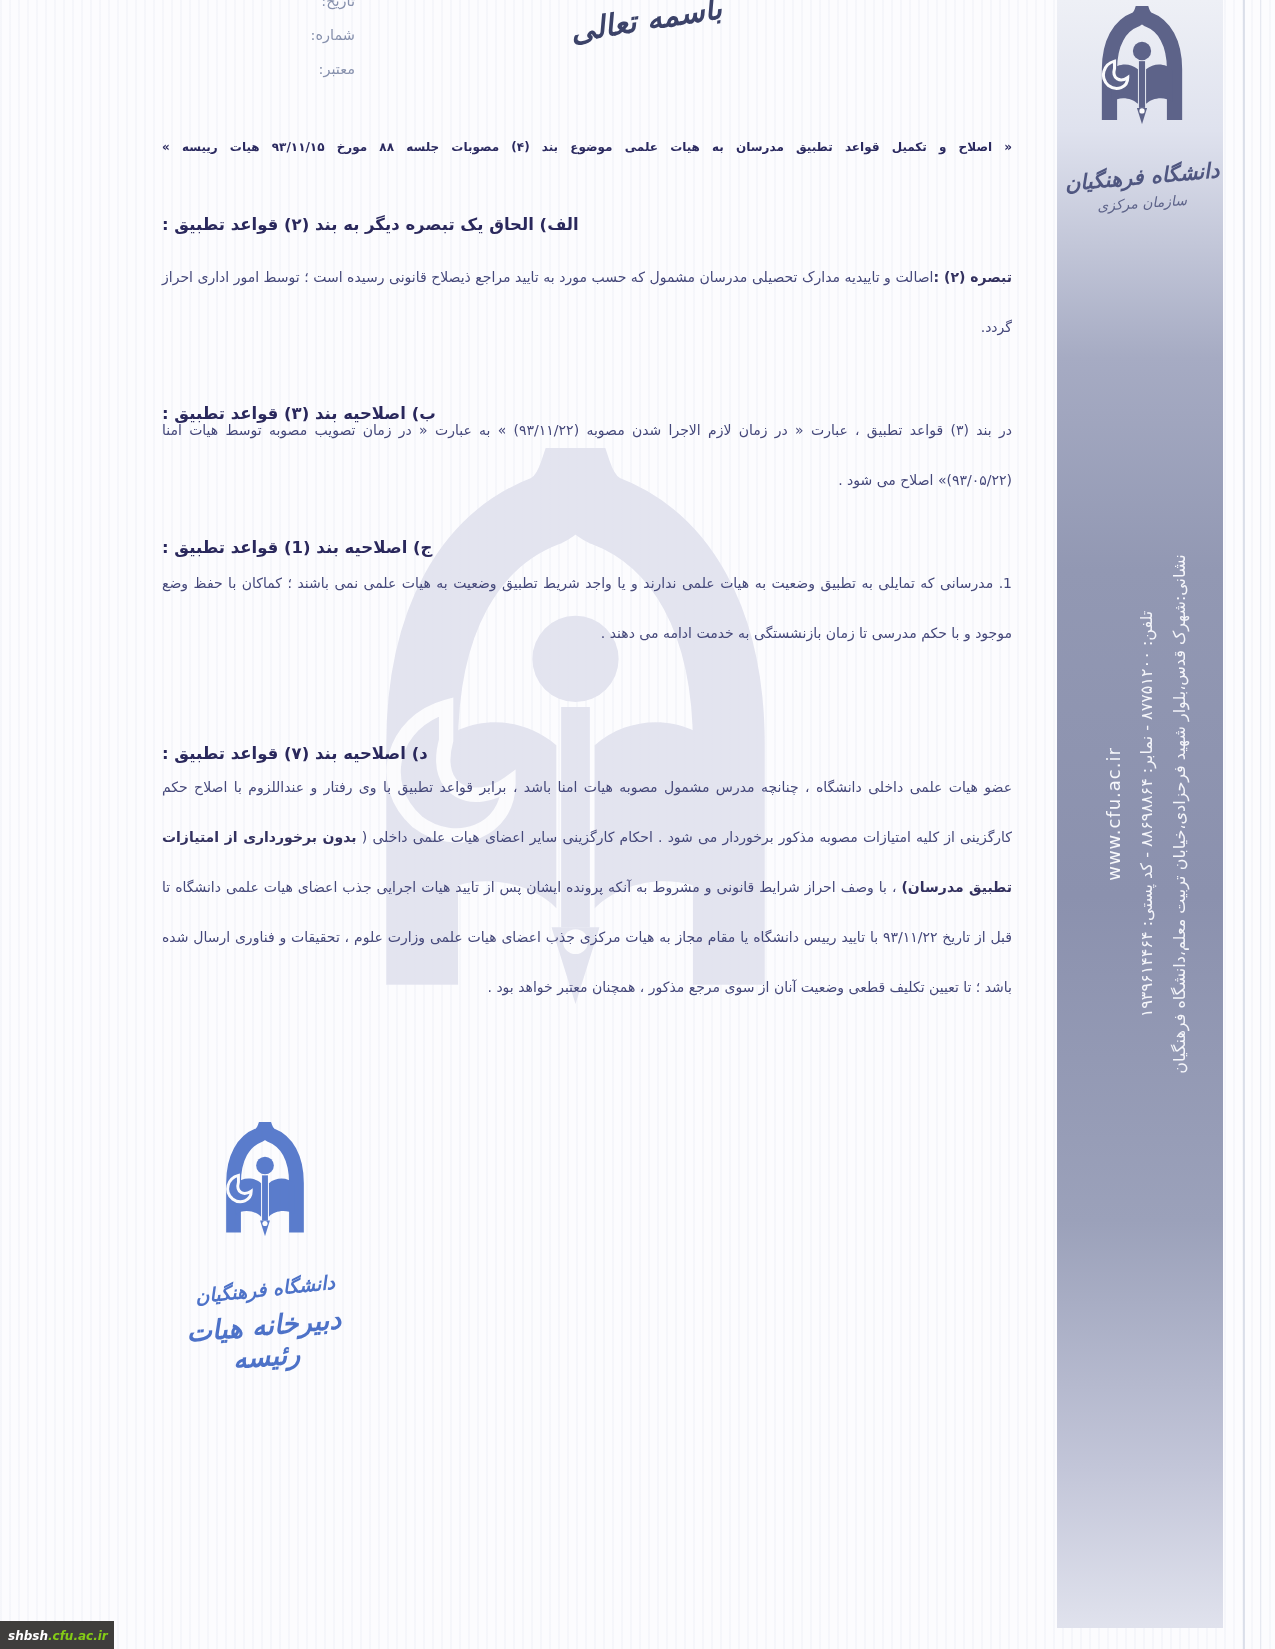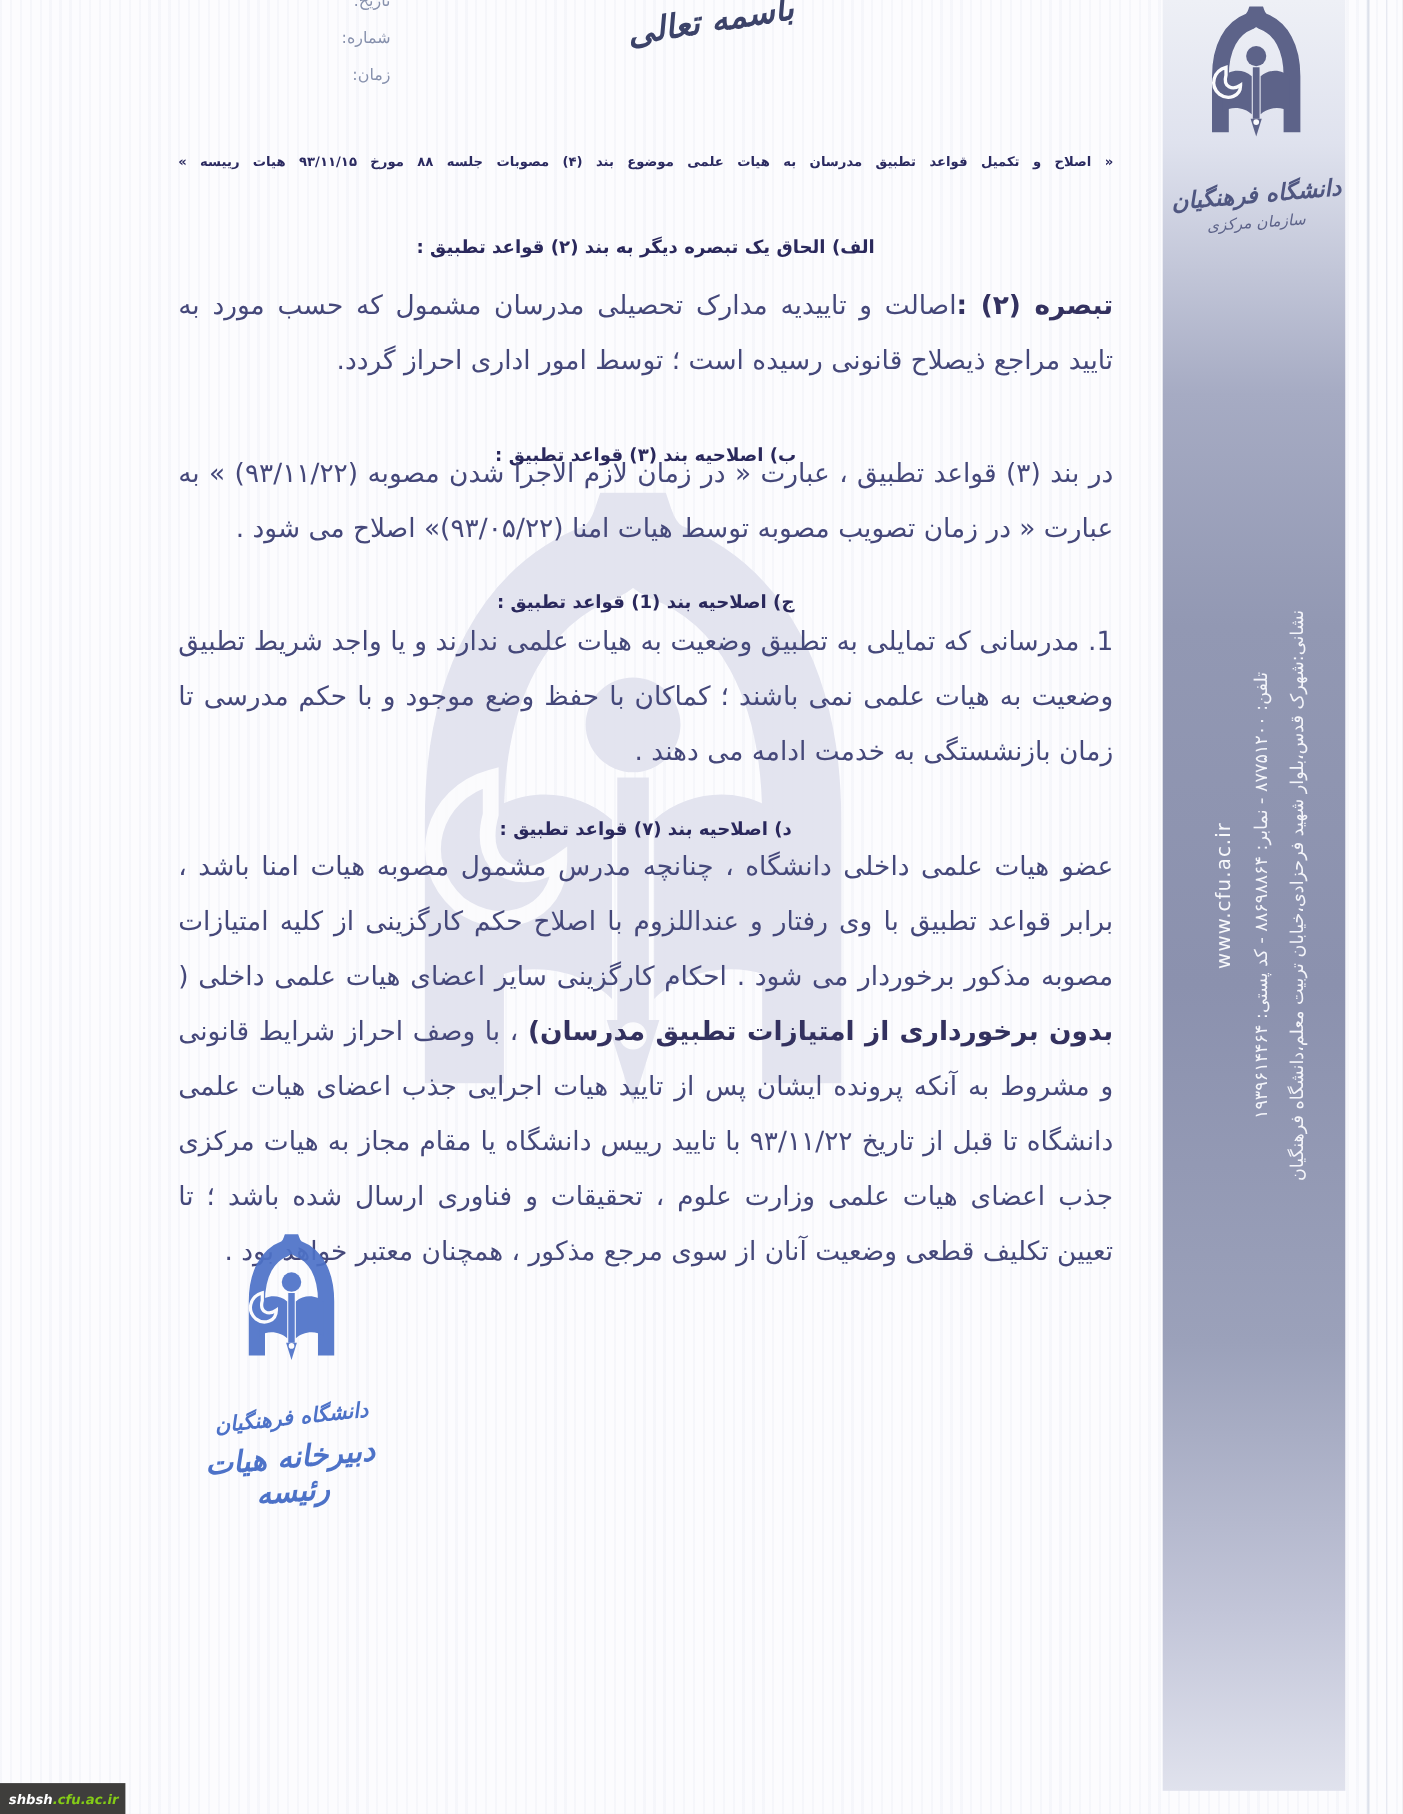--- a/index.html
+++ b/index.html
@@ -45,22 +45,22 @@
   .org-sub{margin-top:6px;color:#5d6389;font-size:14px;font-style:italic;transform:rotate(-4deg);}
 
   
   .watermark{position:absolute;left:288px;top:448px;color:#e2e3ef;opacity:.95;}
 
   
   .content{position:absolute;left:162px;top:0;width:850px;}
   .doc-title{position:absolute;top:140px;right:0;left:0;
     color:#2b2a60;font-size:12px;font-weight:bold;
     text-align:justify;text-align-last:justify;white-space:nowrap;}
-  .sec-h{position:absolute;right:0;left:0;color:#2a285c;font-size:16.5px;font-weight:bold;text-align:center;}
-  .sec-p{position:absolute;right:0;left:0;color:#45487a;font-size:24px;line-height:50px;
+  .sec-h{position:absolute;right:0;left:0;color:#2a285c;font-size:16.5px;font-weight:bold;text-align:left;}
+  .sec-p{position:absolute;right:0;left:0;color:#45487a;font-size:14px;line-height:50px;
     text-align:justify;}
   .h0{top:215px}.p0{top:252px}
   .h1{top:404px}.p1{top:405px}
   .h2{top:538px}.p2{top:558px}
   .h3{top:744px}.p3{top:762px}
   .lead-bold,.mid-bold{font-weight:bold;color:#33315f;}
 
   
   .stamp{position:absolute;left:150px;top:1122px;width:230px;text-align:center;color:#4d72c8;}
   .stamp .logo-svg{color:#4d72c8;opacity:.92;}
@@ -106,21 +106,21 @@
 
   <div class="watermark">
     <svg width="575" height="719" viewBox="0 0 120 150">
         <use href="#cfu-logo"></use>
       </svg>
   </div>
 
   <div class="meta">
     <div>تاریخ:</div>
     <div>شماره:</div>
-    <div>زمان:</div>
+    <div>معتبر:</div>
   </div>
 
   <div class="bismillah">باسمه تعالی</div>
 
   <div class="header-logo">
     <span class="logo-svg">
       <svg width="122" height="153" viewBox="0 0 120 150">
           <use href="#cfu-logo"></use>
         </svg>
     </span>

